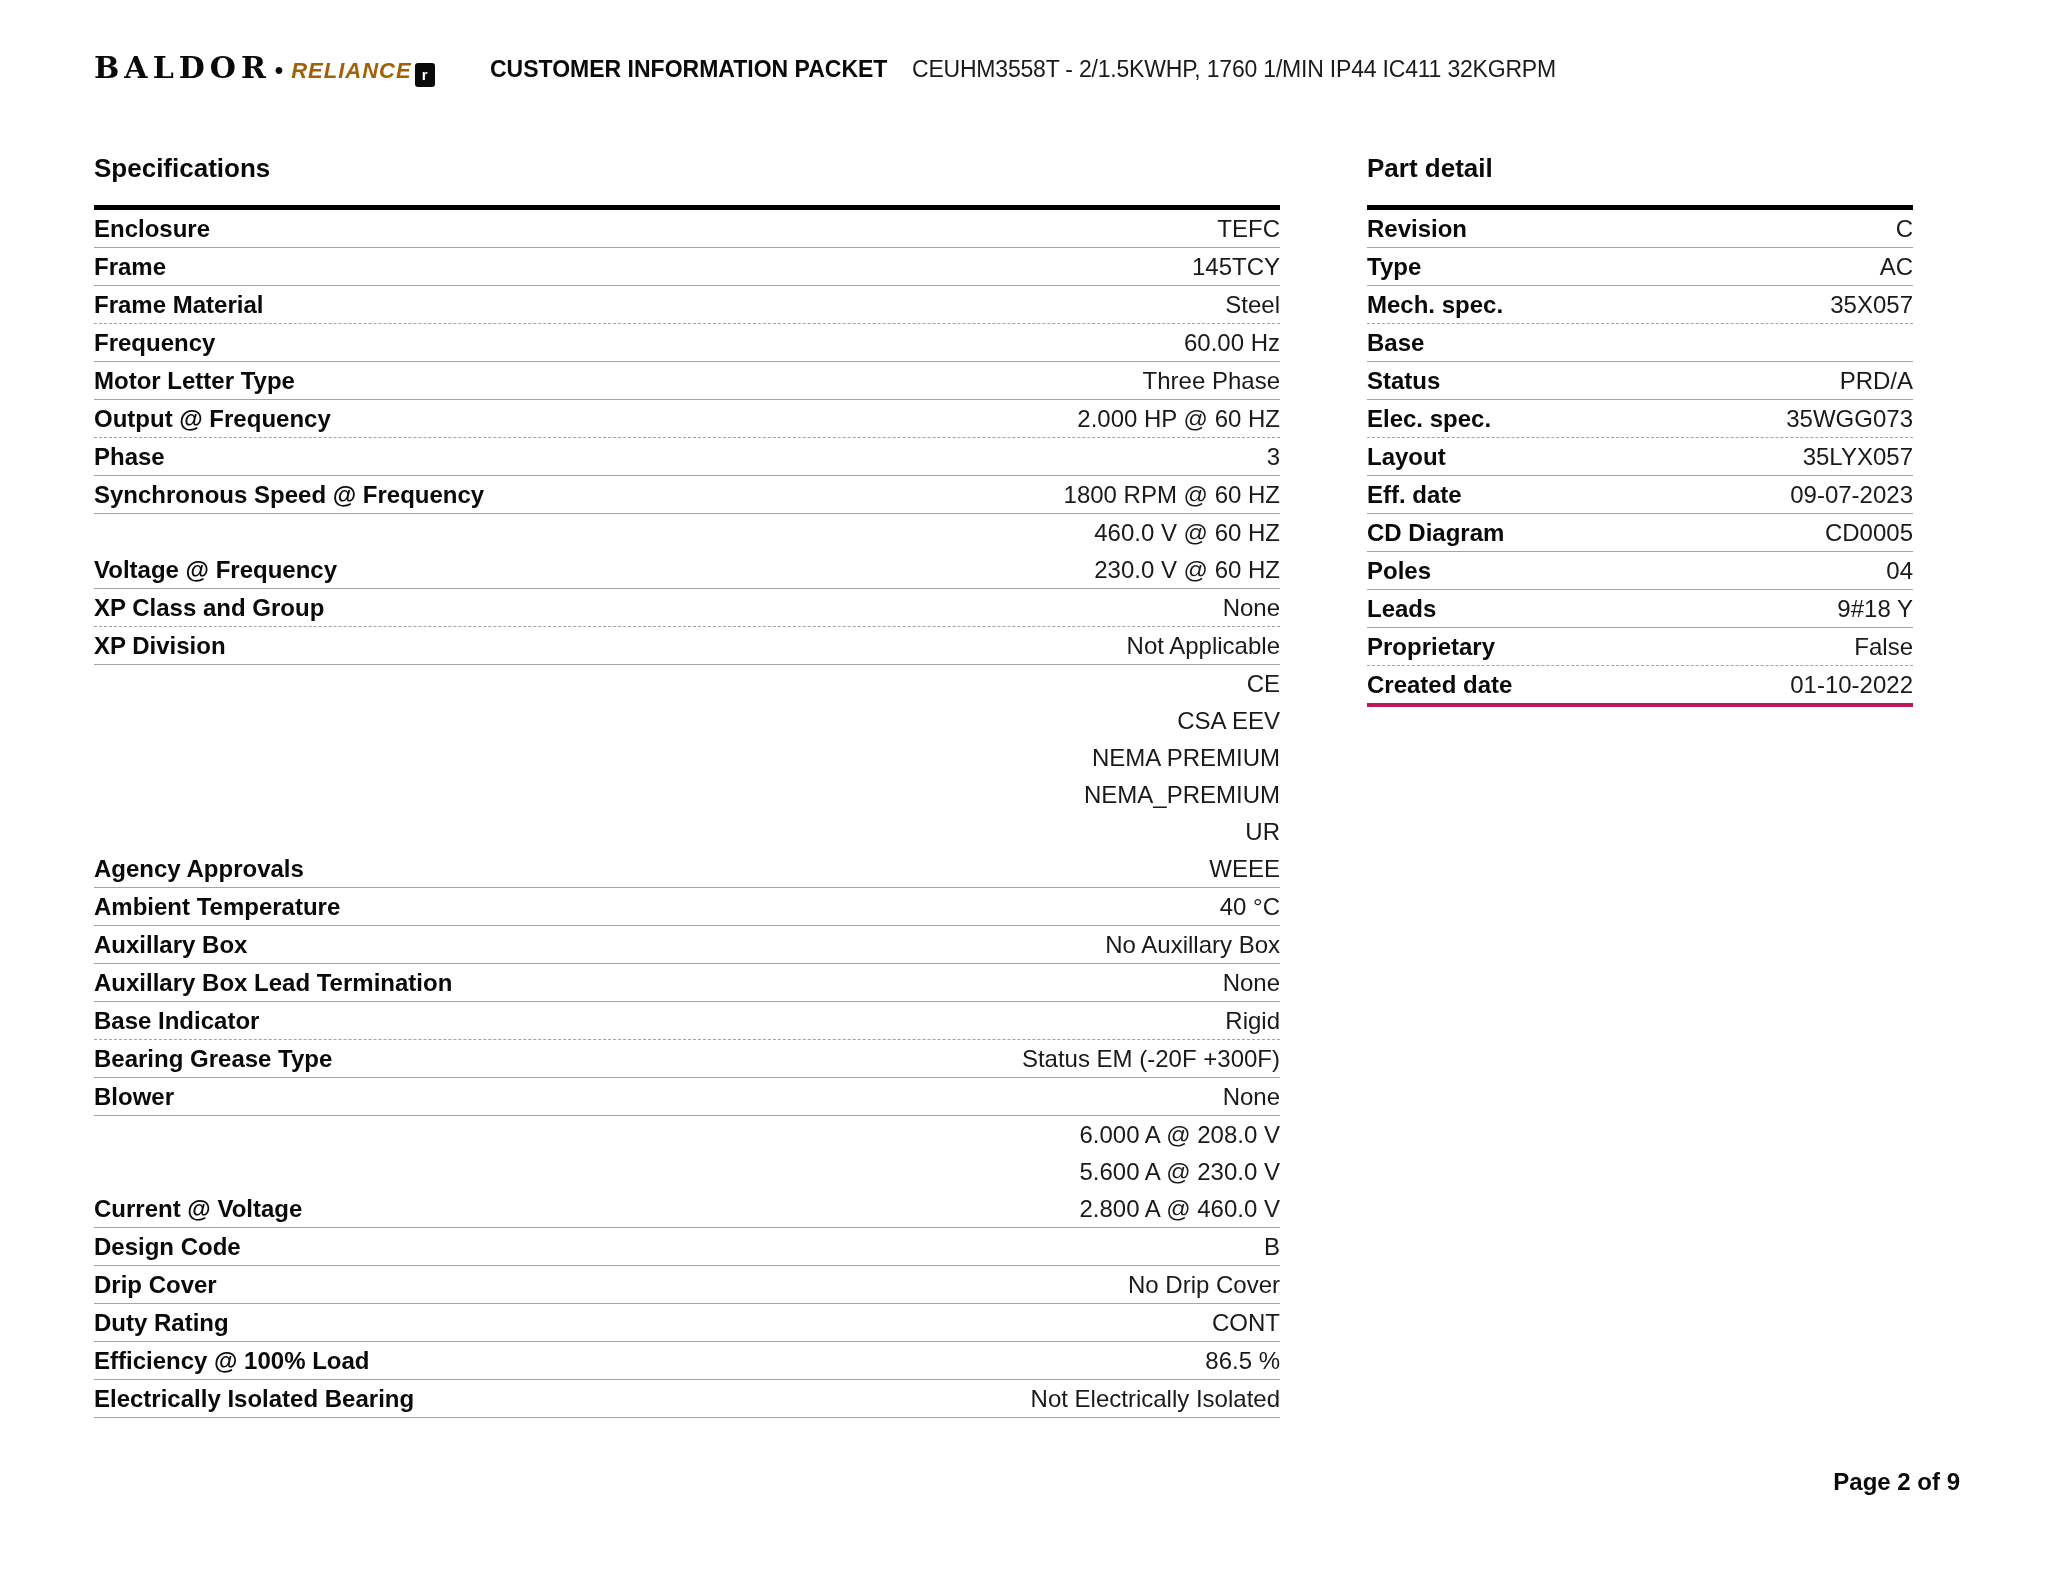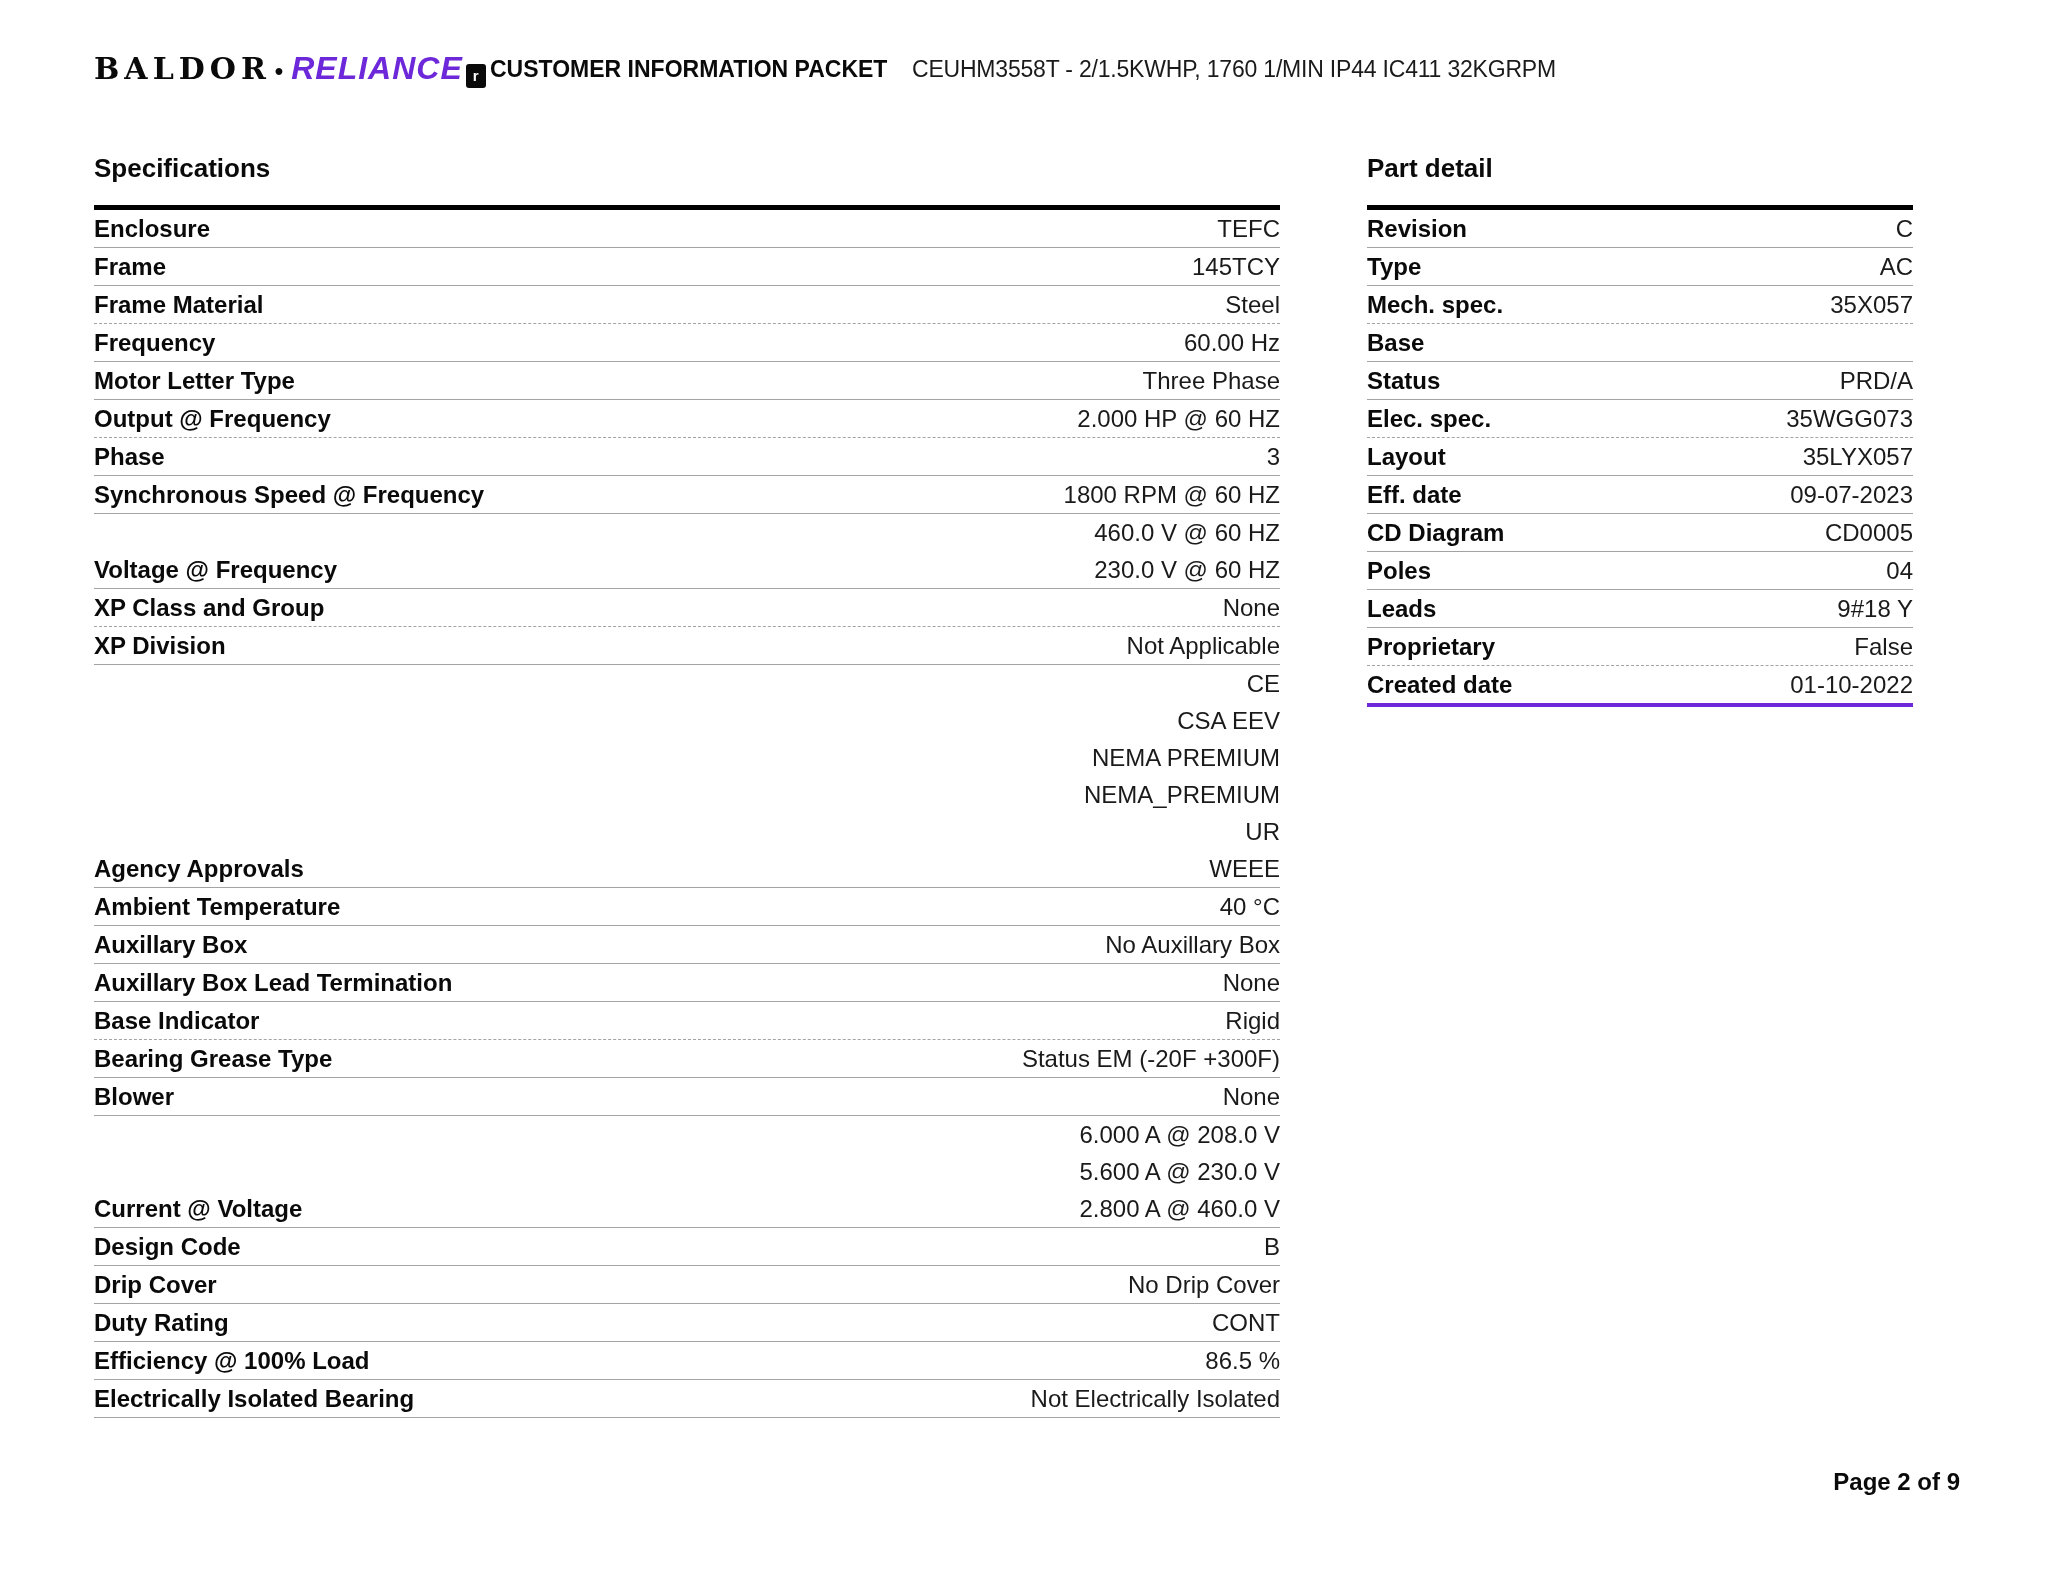--- a/index.html
+++ b/index.html
@@ -15,21 +15,21 @@
   
   .header{position:absolute;left:94px;top:50px;right:80px;height:40px;}
   .logo{position:absolute;left:0;top:0;white-space:nowrap;display:flex;align-items:baseline;}
   .logo-baldor{
     font-family:"DejaVu Serif", serif;
     font-weight:bold;font-size:30px;letter-spacing:5px;color:#0a0a0a;
   }
   .logo-dot{font-size:24px;font-weight:bold;margin:0 8px 0 4px;color:#0a0a0a;}
   .logo-reliance{
     font-family:"Liberation Sans", sans-serif;
-    font-style:italic;font-weight:bold;font-size:32px;letter-spacing:1px;color:#6d28d9;
+    font-style:italic;font-weight:bold;font-size:22px;letter-spacing:1px;color:#a16207;
   }
   .logo-mark{
     display:inline-flex;align-items:center;justify-content:center;
     width:20px;height:24px;background:#0a0a0a;border-radius:3px;
     color:#ffffff;font-size:15px;font-weight:bold;margin-left:3px;
     transform:translateY(2px);font-style:normal;
   }
   .doc-title{
     position:absolute;left:396px;top:6px;
     font-size:23px;font-weight:bold;letter-spacing:0px;color:#0a0a0a;white-space:nowrap;
@@ -58,21 +58,21 @@
   .value-line{font-size:24px;line-height:37px;color:#1a1a1a;white-space:nowrap;min-height:37px;}
   
   #spec-table div.row:nth-of-type(3),
   #spec-table div.row:nth-of-type(6),
   #spec-table div.row:nth-of-type(10),
   #spec-table div.row:nth-of-type(16),
   #part-table div.row:nth-of-type(3),
   #part-table div.row:nth-of-type(6),
   #part-table div.row:nth-of-type(12){border-bottom-style:dashed;}
   
-  #part-table div.row:last-of-type{border-bottom:4px solid #6d28d9;}
+  #part-table div.row:last-of-type{border-bottom:4px solid #be185d;}
   
   .footer{
     position:absolute;right:88px;top:1468px;
     font-size:24px;color:#0a0a0a;font-weight:bold;
   }
 </style>
 </head>
 <body>
 
 <div class="page">

